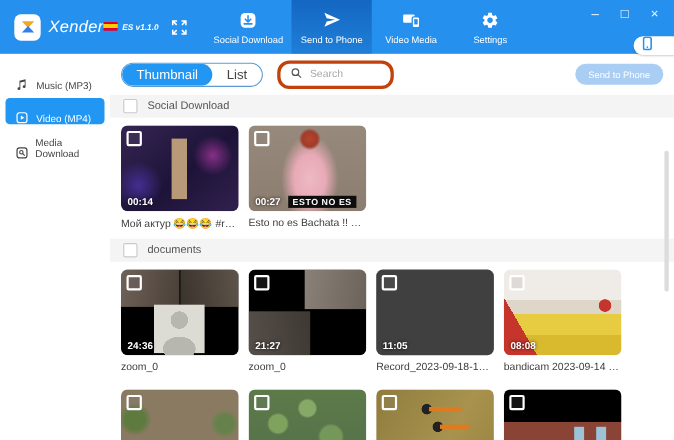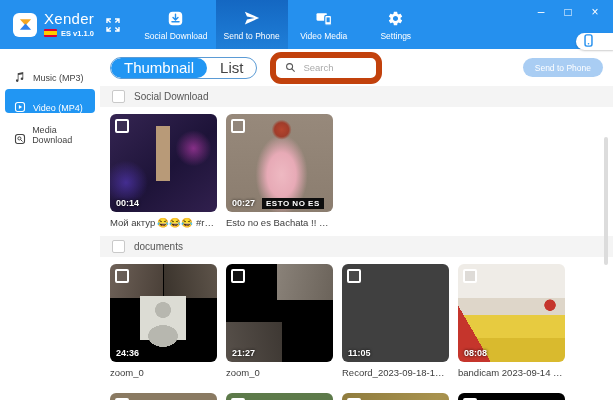--- a/index.html
+++ b/index.html
@@ -4,21 +4,21 @@
 <style>
   html,body{margin:0;padding:0;background:#888;}
   .window{width:613px;height:400px;position:relative;overflow:hidden;background:#fff;
     font-family:"Liberation Sans",sans-serif;-webkit-font-smoothing:antialiased;}
 
   
   .header{position:absolute;top:0;left:0;right:0;height:49px;background:var(--header,#2590ee);
     display:flex;align-items:stretch;color:#fff;}
   .brand{display:flex;align-items:center;padding-left:13px;}
   .logo-sq{width:24px;height:24px;background:#fff;border-radius:6px;display:flex;align-items:center;justify-content:center;flex:0 0 auto;}
-  .brand-txt{margin-left:7px;display:flex;flex-direction:column;justify-content:center;}
+  .brand-txt{margin-left:7px;display:flex;flex-direction:row;justify-content:center;font-style:italic;}
   .app-name{font-size:15px;font-weight:400;letter-spacing:.3px;line-height:15px;}
   .ver-row{display:flex;align-items:flex-start;gap:4px;margin-top:3px;}
   .flag{width:13px;height:8px;background:linear-gradient(180deg,#d03 0 27%,#fc0 27% 73%,#d03 73%);border-radius:1px;}
   .ver{font-size:7.5px;font-weight:bold;}
   .expand{margin-left:12px;display:flex;align-items:center;cursor:pointer;}
   .tabs{display:flex;margin-left:16px;}
   .tab{display:flex;flex-direction:column;align-items:center;justify-content:center;padding:0 8px;min-width:56px;cursor:pointer;}
   .tab.active{background:linear-gradient(180deg,#1467c2,#1f7fd8);}
   .tab-icon{height:19px;display:flex;align-items:center;}
   .tab-label{font-size:8.5px;margin-top:3px;white-space:nowrap;}
@@ -32,36 +32,36 @@
   .side-item{height:24px;margin:0 5px 6px 5px;border-radius:4px;display:flex;align-items:flex-end;gap:6px;
     padding-left:8px;font-size:9px;color:#444;cursor:pointer;}
   .side-item.active{background:var(--accent,#2196f3);color:#fff;}
   .side-item:nth-child(3){margin-top:8px;}
   .side-icon{width:14px;display:flex;justify-content:center;}
 
   
   .main{position:absolute;top:49px;left:100px;right:0;bottom:0;background:#fff;overflow:hidden;}
   .toolbar{height:37px;display:flex;align-items:center;padding:0 10px;position:relative;}
   .seg{display:flex;border:1px solid #5b9bd5;border-radius:11px;height:20px;overflow:hidden;background:#fff;}
-  .seg-btn{font-size:15px;display:flex;align-items:center;padding:0 13px;color:#444;cursor:pointer;border-radius:11px;}
+  .seg-btn{font-size:12px;display:flex;align-items:center;padding:0 13px;color:#444;cursor:pointer;border-radius:11px;}
   .seg-btn.active{background:var(--accent,#2196f3);color:#fff;}
-  .search-wrap{margin-left:13px;display:flex;align-items:center;gap:5px;border:6px solid #c2410c;border-radius:11px;
+  .search-wrap{margin-left:13px;display:flex;align-items:center;gap:5px;border:3px solid #c2410c;border-radius:11px;
     height:20px;padding:0 9px;width:82px;}
   .search-wrap input{border:none;outline:none;font-size:9.5px;width:100%;font-family:"Liberation Sans",sans-serif;color:#333;}
   .search-wrap input::placeholder{color:#aaa;}
   .send-btn{position:absolute;right:10px;top:9px;height:19px;border:none;border-radius:10px;padding:0 12px;
     font-size:8.5px;color:#fff;background:var(--send-disabled,#a9cdf3);font-family:"Liberation Sans",sans-serif;cursor:default;}
 
   .sections{position:absolute;top:37px;left:0;right:0;bottom:0;overflow:hidden;}
   .sec-head{height:21px;background:#f4f4f4;display:flex;align-items:center;gap:9px;padding-left:12px;}
   .cbx{width:11px;height:11px;border:1px solid #c9c9c9;border-radius:2px;background:#fff;flex:0 0 auto;cursor:pointer;}
   .sec-label{font-size:10px;color:#555;}
   .cards{display:flex;gap:9px;padding:7px 0 8px 10px;}
   .card{width:107px;cursor:pointer;}
-  .thumb{width:107px;height:98px;border-radius:6px;position:relative;background:#000;overflow:hidden;}
+  .thumb{width:107px;height:78px;border-radius:6px;position:relative;background:#000;overflow:hidden;}
   .thumb-cbx{position:absolute;top:5px;left:5px;width:10px;height:10px;border:2px solid #fff;border-radius:2px;
     background:rgba(130,130,130,.15);cursor:pointer;}
   .duration{position:absolute;left:6px;bottom:4px;color:#fff;font-size:9px;font-weight:bold;text-shadow:0 0 3px rgba(0,0,0,.9);}
   .overlay{position:absolute;bottom:3px;left:36px;background:#0d0d0d;color:#fff;font-weight:bold;font-size:8px;
     padding:1px 4px;letter-spacing:.5px;}
   .title{margin-top:5px;font-size:9.5px;color:#3c3c3c;white-space:nowrap;overflow:hidden;text-overflow:ellipsis;width:107px;}
 
   
   .th-club{background:
     radial-gradient(circle 18px at 78% 35%, rgba(220,70,200,.55) 0%, transparent 100%),

